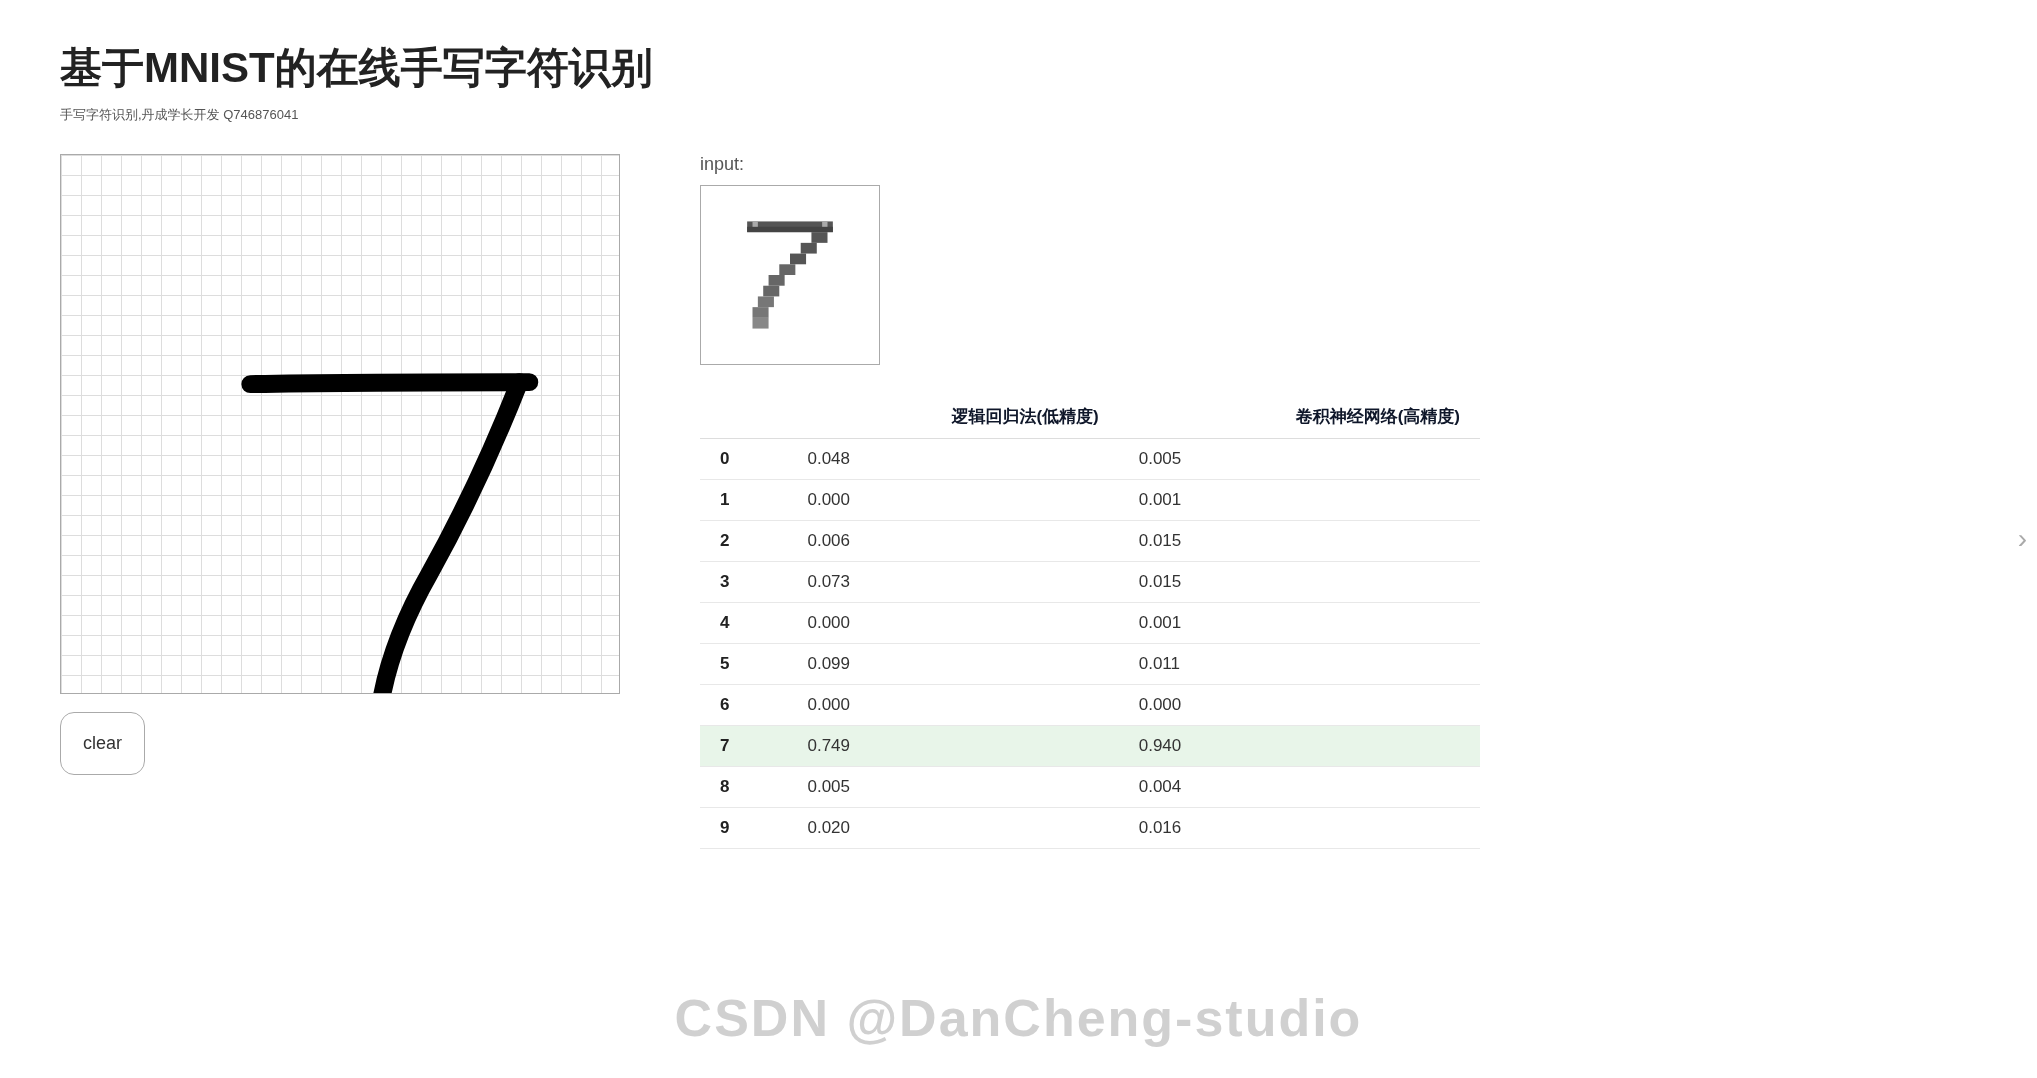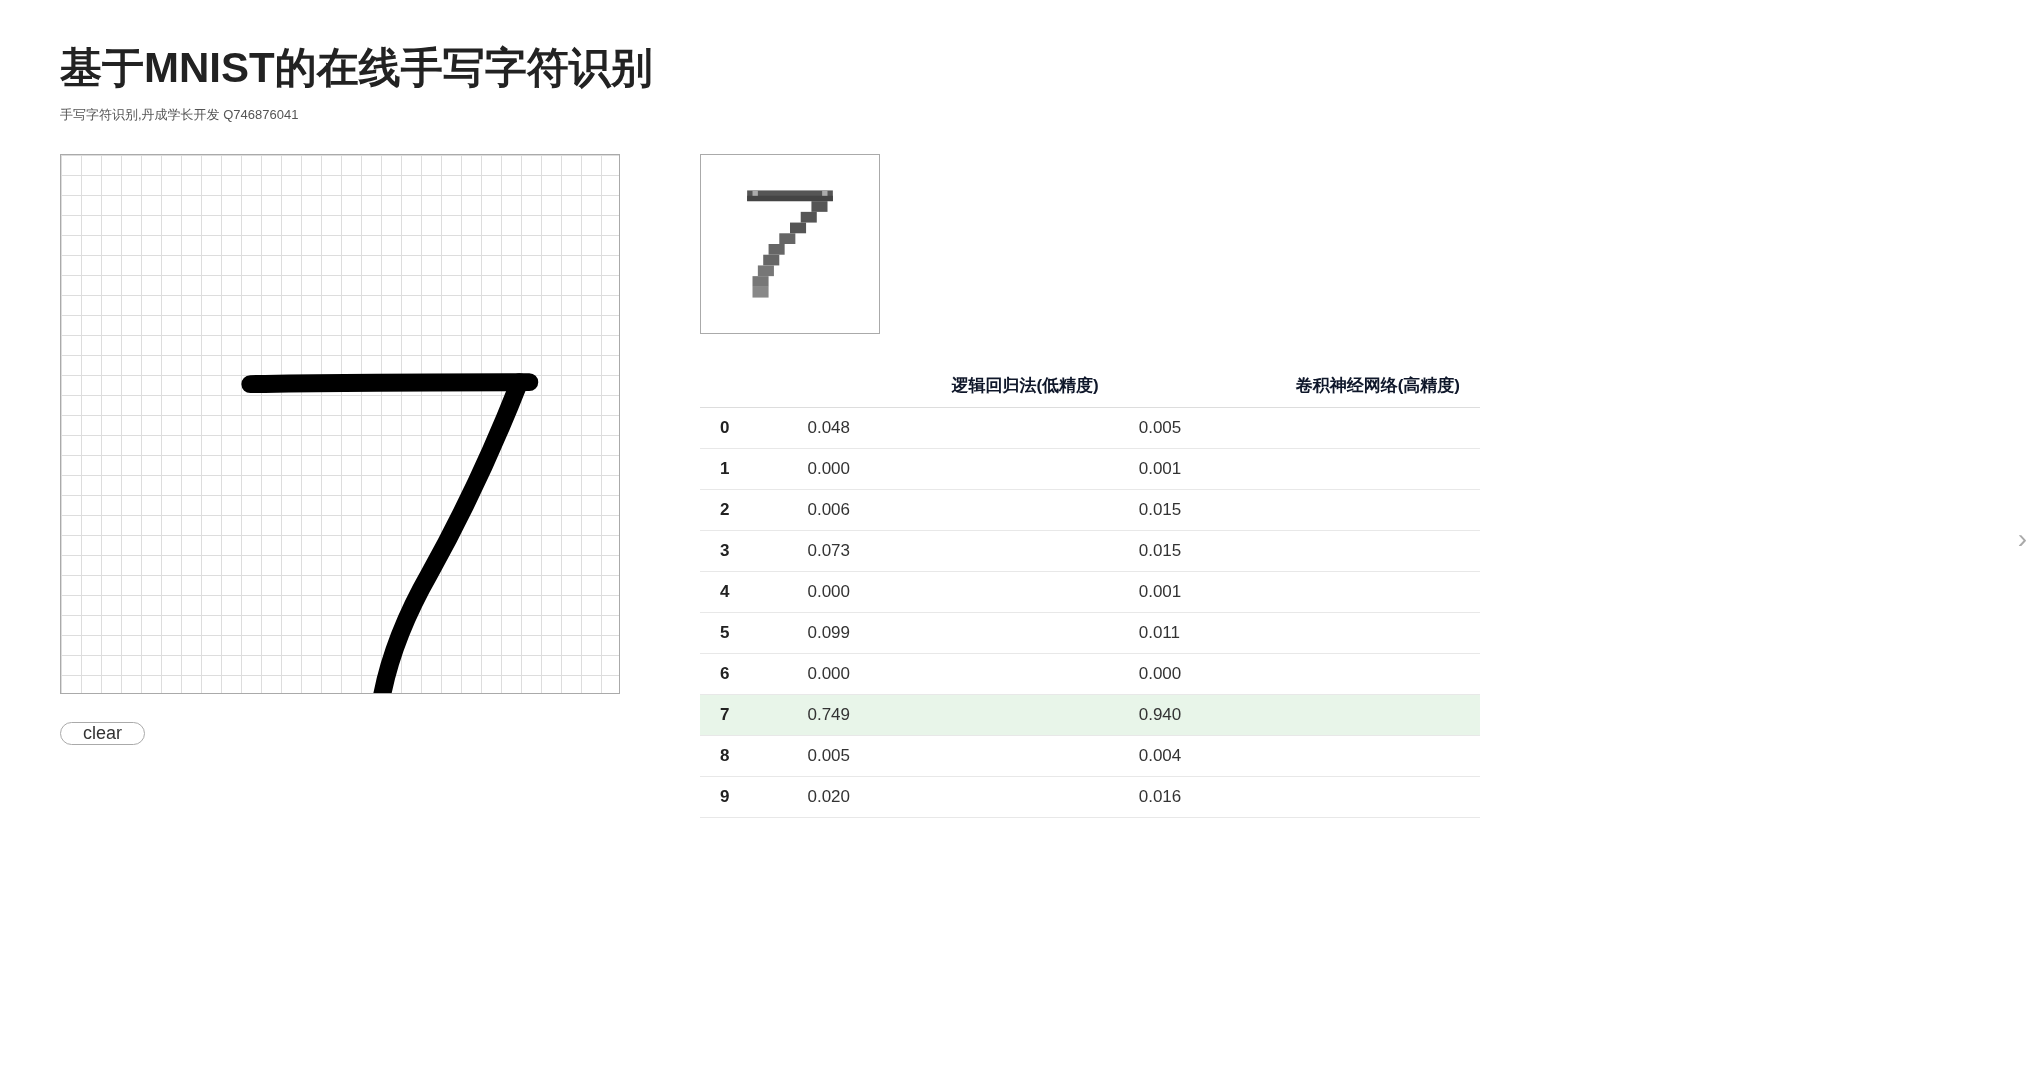--- a/index.html
+++ b/index.html
@@ -57,22 +57,22 @@
         linear-gradient(to bottom, #ddd 1px, transparent 1px);
       background-size: 20px 20px;
     }
     .canvas-drawing {
       position: absolute;
       top: 0; left: 0;
       width: 100%;
       height: 100%;
     }
     .clear-btn {
-      margin-top: 28px;
-      padding: 0 22px;
+      margin-top: 18px;
+      padding: 20px 22px;
       font-size: 18px;
       border: 1.5px solid #aaa;
       background: white;
       cursor: pointer;
       border-radius: 14px;
       color: #333;
     }
     .right-panel {
       flex: 1;
       display: flex;
@@ -164,20 +164,21 @@
         <svg class="canvas-drawing" viewBox="0 0 560 540">
 
           <path d="M 190 230 Q 280 228 470 228" stroke="black" stroke-width="18" fill="none" stroke-linecap="round" stroke-linejoin="round"></path>
           <path d="M 460 228 Q 420 330 370 420 Q 330 490 320 555" stroke="black" stroke-width="18" fill="none" stroke-linecap="round" stroke-linejoin="round"></path>
         </svg>
       </div>
       <button class="clear-btn">clear</button>
     </div>
 
     <div class="right-panel">
+      <div class="input-label">input:</div>
       <div class="input-image-box">
 
         <svg class="digit-preview" viewBox="0 0 28 28" xmlns="http://www.w3.org/2000/svg" style="image-rendering: pixelated;">
           <rect width="28" height="28" fill="white"></rect>
 
           <rect x="6" y="4" width="16" height="2" fill="#555"></rect>
           <rect x="6" y="5" width="16" height="1" fill="#444"></rect>
 
           <rect x="18" y="6" width="3" height="2" fill="#555"></rect>
           <rect x="16" y="8" width="3" height="2" fill="#555"></rect>
@@ -253,13 +254,14 @@
               <td>9</td>
               <td>0.020</td>
               <td>0.016</td>
             </tr>
           </tbody>
       </table>
     </div>
   </div>
 
   <div class="chevron-right">›</div>
+  <div class="watermark">CSDN @DanCheng-studio</div>
 </div>
 
 </body></html>

